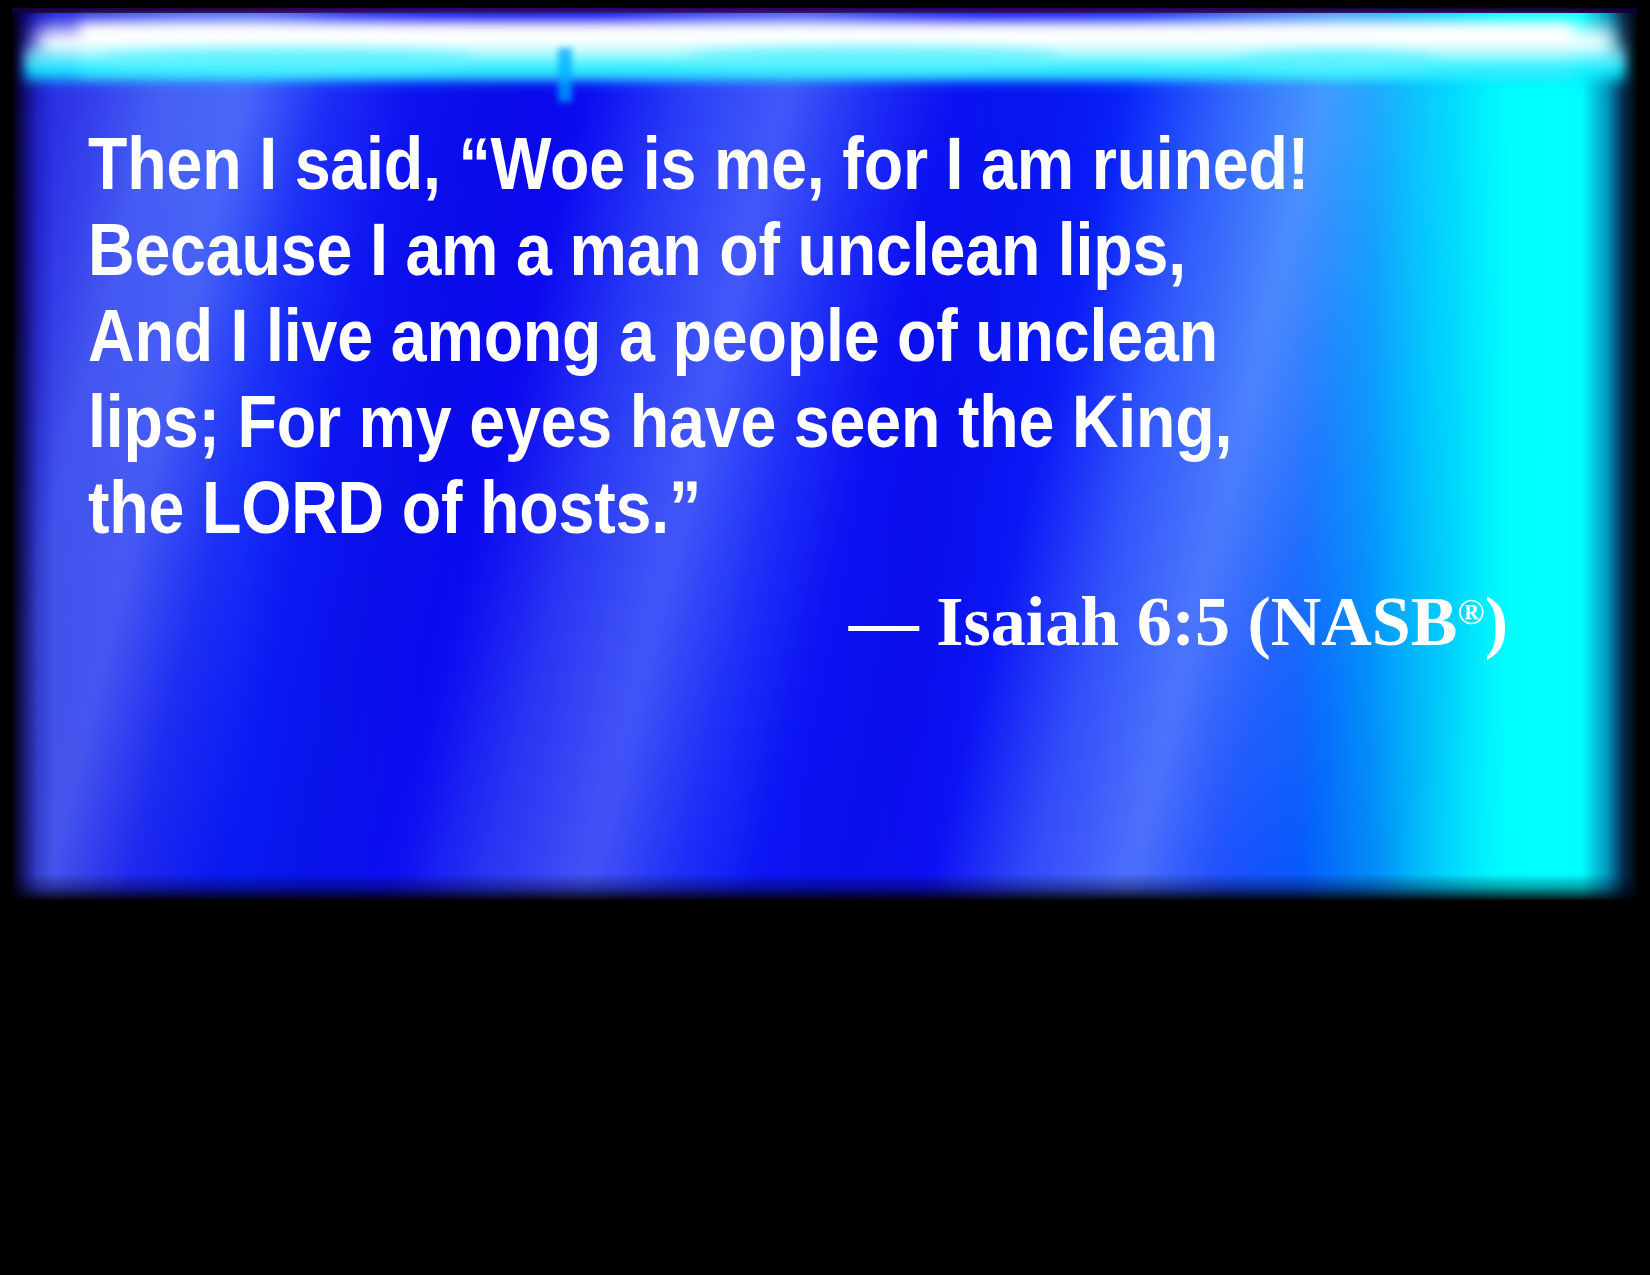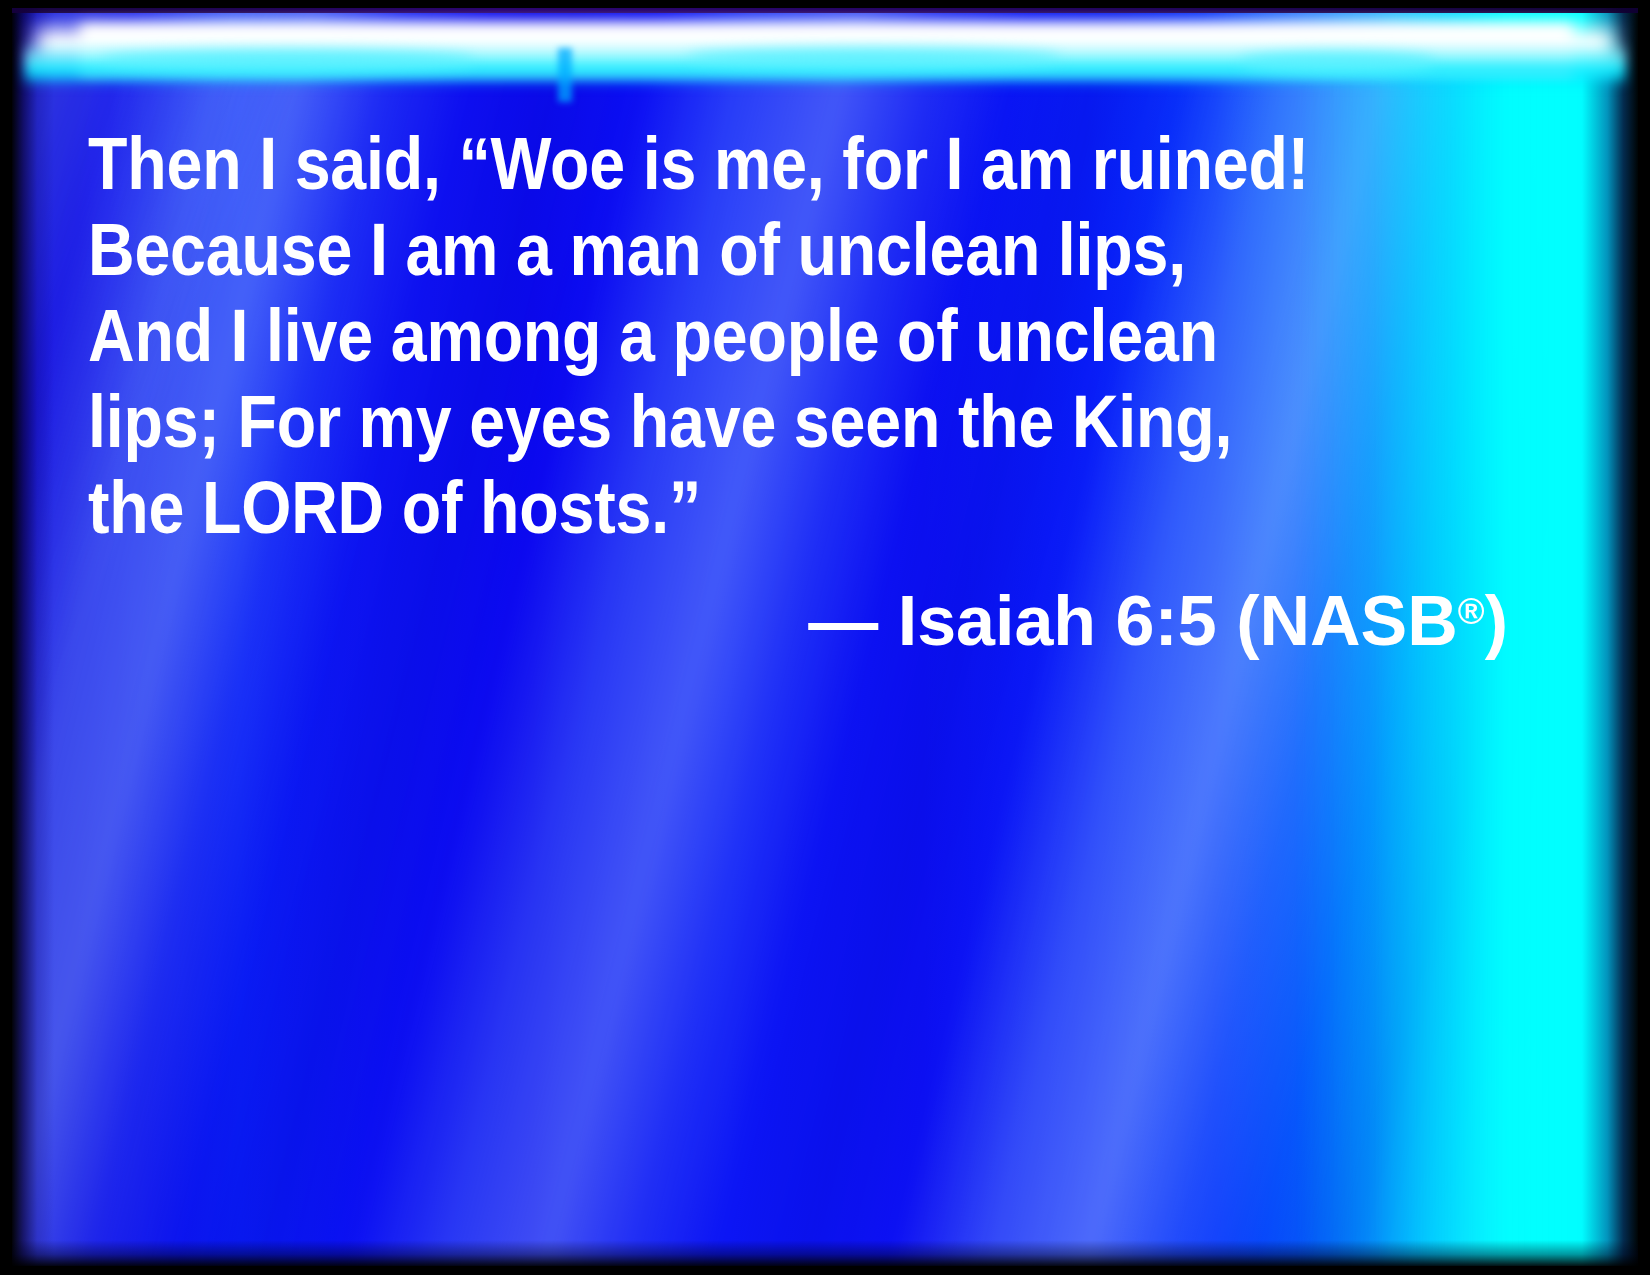--- a/index.html
+++ b/index.html
@@ -23,21 +23,21 @@
     background: #000000;
     overflow: hidden;
   }
 
   
   #slide-canvas {
     position: absolute;
     left: 12px;
     top: 8px;
     width: 1626px;
-    height: 1258px;
+    height: 892px;
     overflow: hidden;
     background: #404040;
   }
 
   
   .bg-base {
     position: absolute;
     inset: 0;
     background: linear-gradient(
       to right,
@@ -267,21 +267,21 @@
     font-stretch: condensed;
     transform: scaleX(0.86);
     transform-origin: left center;
     white-space: pre-wrap;
   }
   #verse-attribution {
     margin: 0;
     padding-top: 20px;
     text-align: right;
     color: #ffffff;
-    font-family: Liberation Sans, sans-serif;
+    font-family: Liberation Serif, serif;
     font-weight: bold;
     font-size: 70px;
     line-height: 84px;
     white-space: nowrap;
   }
   #verse-attribution .reg-mark {
     font-size: 0.52em;
     vertical-align: 0.58em;
     font-weight: bold;
   }

